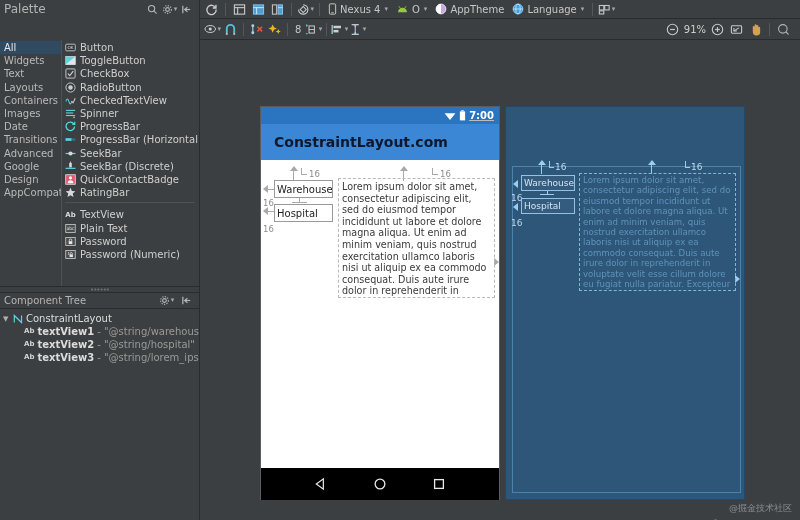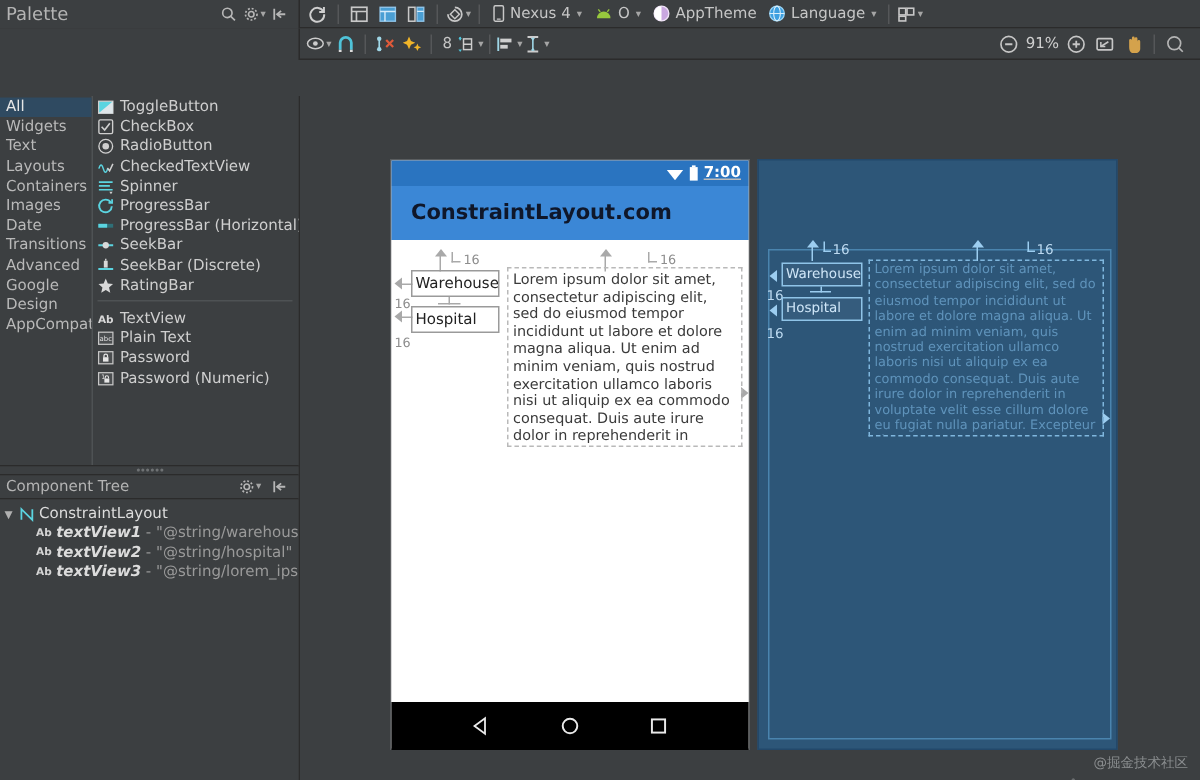--- a/index.html
+++ b/index.html
@@ -48,21 +48,21 @@
   .spacer{ flex:1; }
   .zoomgroup{ display:flex; align-items:center; gap:2px; padding-right:4px; }
   .zoom-label{ font-size:10px; color:#cfcfcf; padding:0 1px; }
 
   
   .body{ flex:1; display:flex; min-height:0; }
 
   
   .left-col{
     width:200px; min-width:200px; display:flex; flex-direction:column;
-    background:#3c3f41; border-right:1px solid #2b2b2b;margin-top:24px;
+    background:#3c3f41; border-right:1px solid #2b2b2b;
   }
   .palette{ display:flex; height:247px; border-bottom:1px solid #2b2b2b; }
   .pal-cats{
     width:62px; min-width:62px; background:#3c3f41;
     border-right:1px solid #4e5254; padding-top:1px;
   }
   .cat{
     height:13.2px; line-height:13.2px; padding-left:4px; font-size:10px; color:#b9b9b9;
     white-space:nowrap; overflow:hidden;
   }
@@ -85,21 +85,21 @@
   .ctree-hdr{
     height:16px; display:flex; align-items:center; padding:0 4px;
     background:#3c3f41; border-bottom:1px solid #2b2b2b; gap:3px;
   }
   .ctree-title{ flex:1; font-size:10px; color:#b4b4b4; }
   .ctree{ flex:1; background:#3c3f41; padding-top:3px; overflow:hidden; }
   .trow{ height:13px; display:flex; align-items:center; font-size:10px; white-space:nowrap; }
   .trow.root{ padding-left:3px; gap:3px; }
   .trow.child{ padding-left:24px; gap:3px; }
   .tri{ width:7px; color:#b0b0b0; font-size:7px; }
-  .nm{ color:#dcdcdc; font-weight:bold;font-style:italic; }
+  .nm{ color:#dcdcdc; font-weight:bold; }
   .nm-root{ color:#dcdcdc; }
   .res{ color:#9a9a9a; font-weight:normal; }
   .ab{
     font-size:7px; font-weight:bold; color:#d4d4d4; border:0;
     letter-spacing:0; line-height:1;
   }
 
   
   .canvas{ flex:1; position:relative; background:#3c3f41; overflow:hidden; }
 
@@ -413,20 +413,29 @@
           <div class="cat">Date</div>
           <div class="cat">Transitions</div>
           <div class="cat">Advanced</div>
           <div class="cat">Google</div>
           <div class="cat">Design</div>
           <div class="cat">AppCompat</div>
         </div>
 
         <div class="pal-items">
 
+          <div class="pitem">
+            <span class="psvg">
+              <svg width="11" height="11" viewBox="0 0 12 12">
+                  <rect x="0.8" y="2.4" width="10.4" height="7.2" rx="1" fill="#2f3234" stroke="#c8c8c8" stroke-width="1"></rect>
+                  <text x="6" y="7.8" font-size="4.6" fill="#e0e0e0" text-anchor="middle" font-family="DejaVu Sans">OK</text>
+                </svg>
+            </span>
+            <span>Button</span>
+          </div>
 
           <div class="pitem">
             <span class="psvg">
               <svg width="11" height="11" viewBox="0 0 12 12">
                   <rect x="0.8" y="1.6" width="10.4" height="8.8" fill="#5bd4e0" stroke="#cfcfcf" stroke-width="0.9"></rect>
                   <polygon points="0.8,10.4 11.2,1.6 11.2,10.4" fill="#dfe6ea"></polygon>
                 </svg>
             </span>
             <span>ToggleButton</span>
           </div>
@@ -507,20 +516,30 @@
             <span class="psvg">
               <svg width="11" height="11" viewBox="0 0 12 12">
                   <line x1="0.6" y1="8" x2="11.4" y2="8" stroke="#5bd4e0" stroke-width="1.3"></line>
                   <rect x="4.6" y="2" width="2.8" height="5" fill="#d8d8d8"></rect>
                   <line x1="6" y1="0.6" x2="6" y2="2" stroke="#d8d8d8" stroke-width="1"></line>
                 </svg>
             </span>
             <span>SeekBar (Discrete)</span>
           </div>
 
+          <div class="pitem">
+            <span class="psvg">
+              <svg width="11" height="11" viewBox="0 0 12 12">
+                  <rect x="0.8" y="0.8" width="10.4" height="10.4" fill="#e05a70" stroke="#efeff0" stroke-width="0.8"></rect>
+                  <circle cx="6" cy="4.2" r="1.7" fill="#ffffff"></circle>
+                  <path d="M2.9 10 a3.1 3.1 0 0 1 6.2 0 z" fill="#ffffff"></path>
+                </svg>
+            </span>
+            <span>QuickContactBadge</span>
+          </div>
 
           <div class="pitem">
             <span class="psvg">
               <svg width="11" height="11" viewBox="0 0 12 12">
                   <polygon points="6,0.8 7.5,4.4 11.3,4.7 8.4,7.2 9.3,11 6,9 2.7,11 3.6,7.2 0.7,4.7 4.5,4.4" fill="#d8d8d8"></polygon>
                 </svg>
             </span>
             <span>RatingBar</span>
           </div>
 

